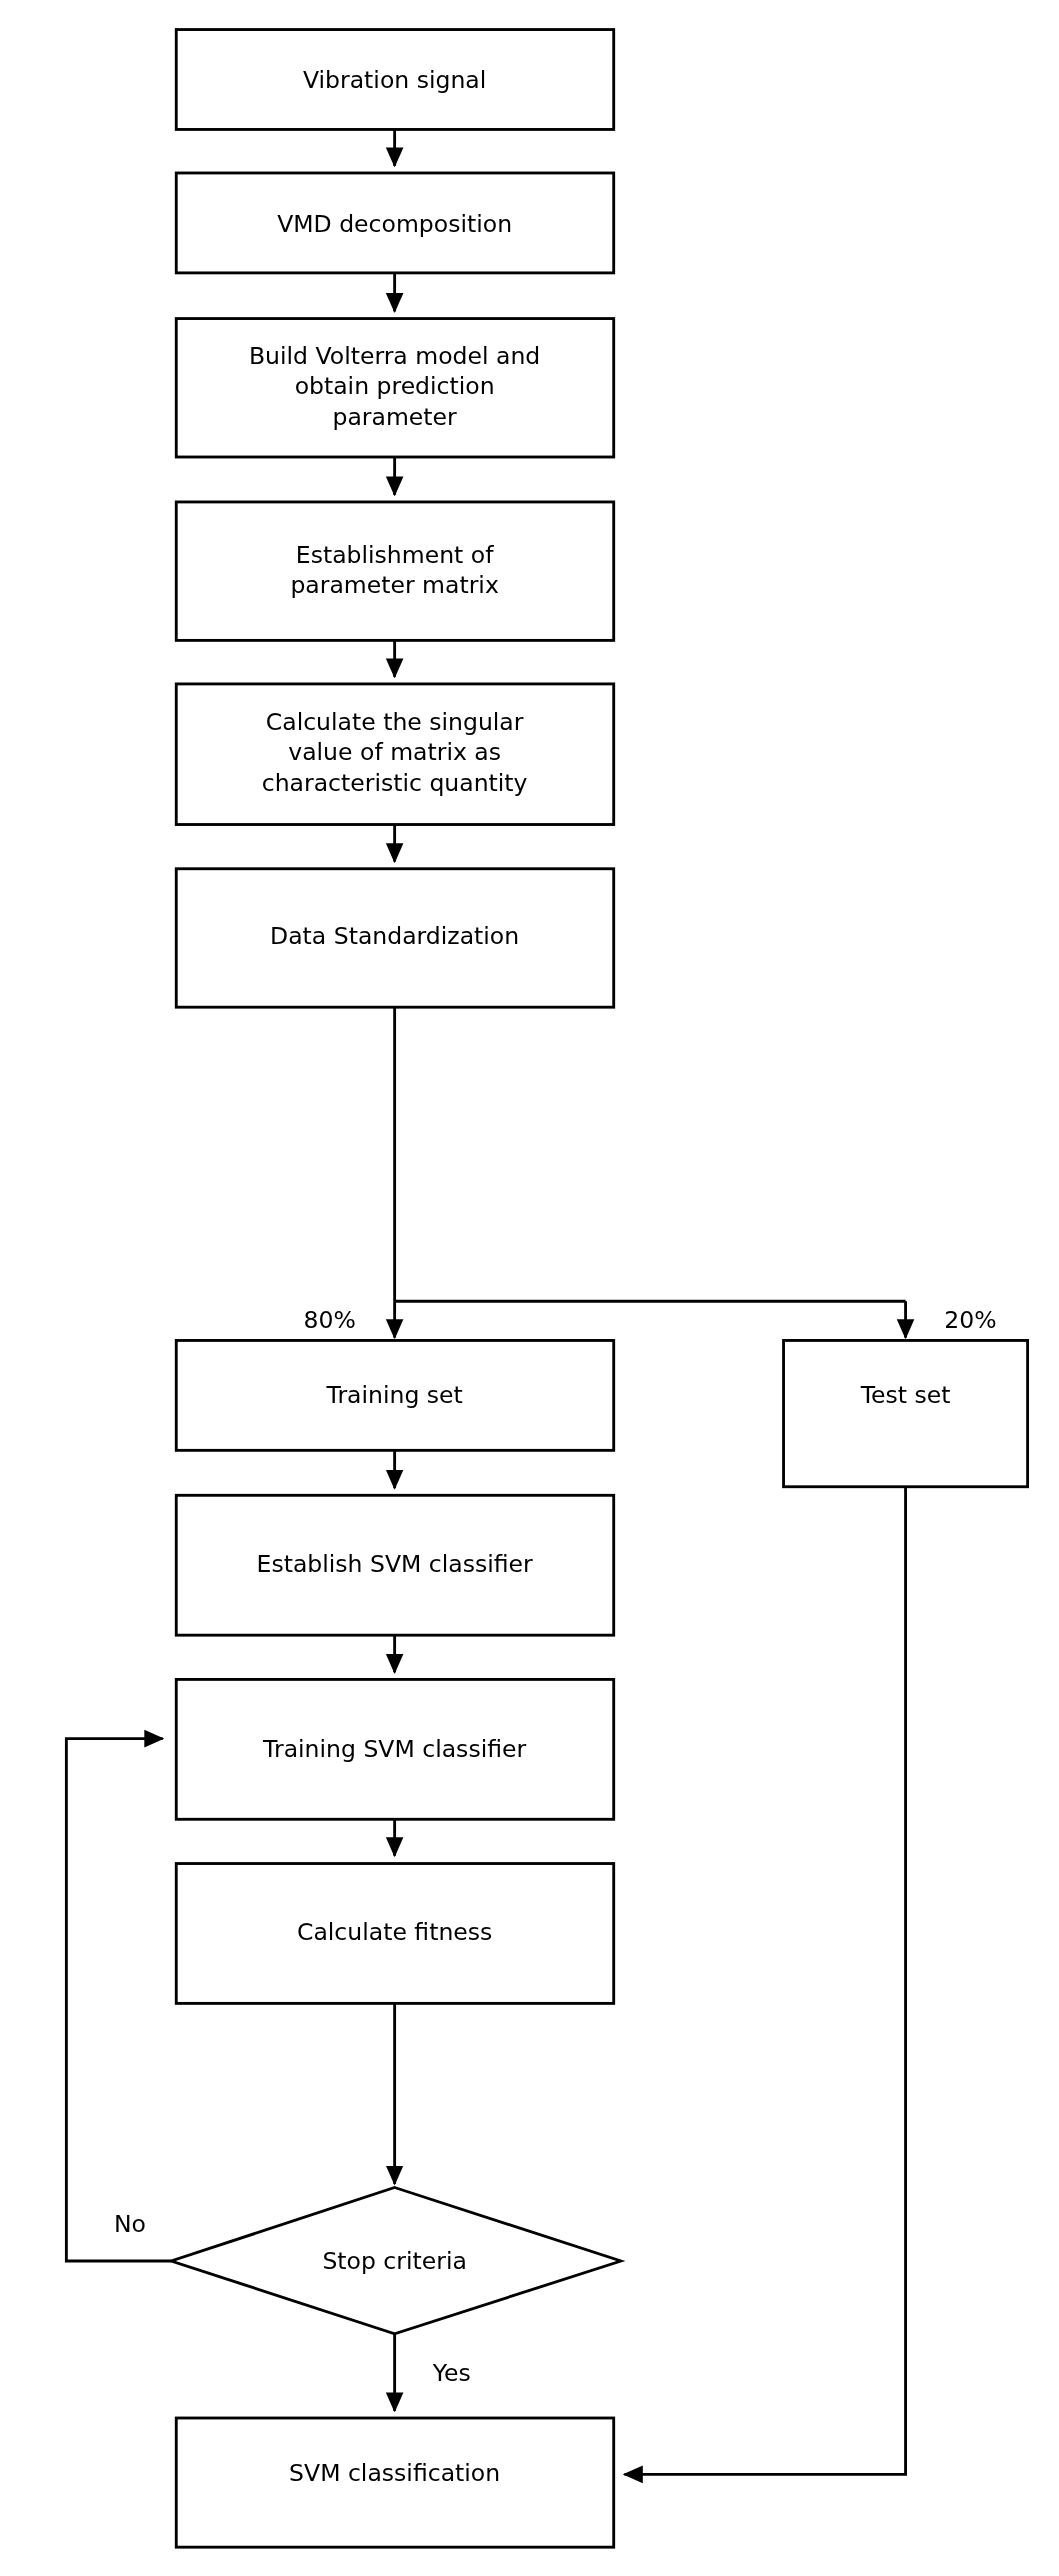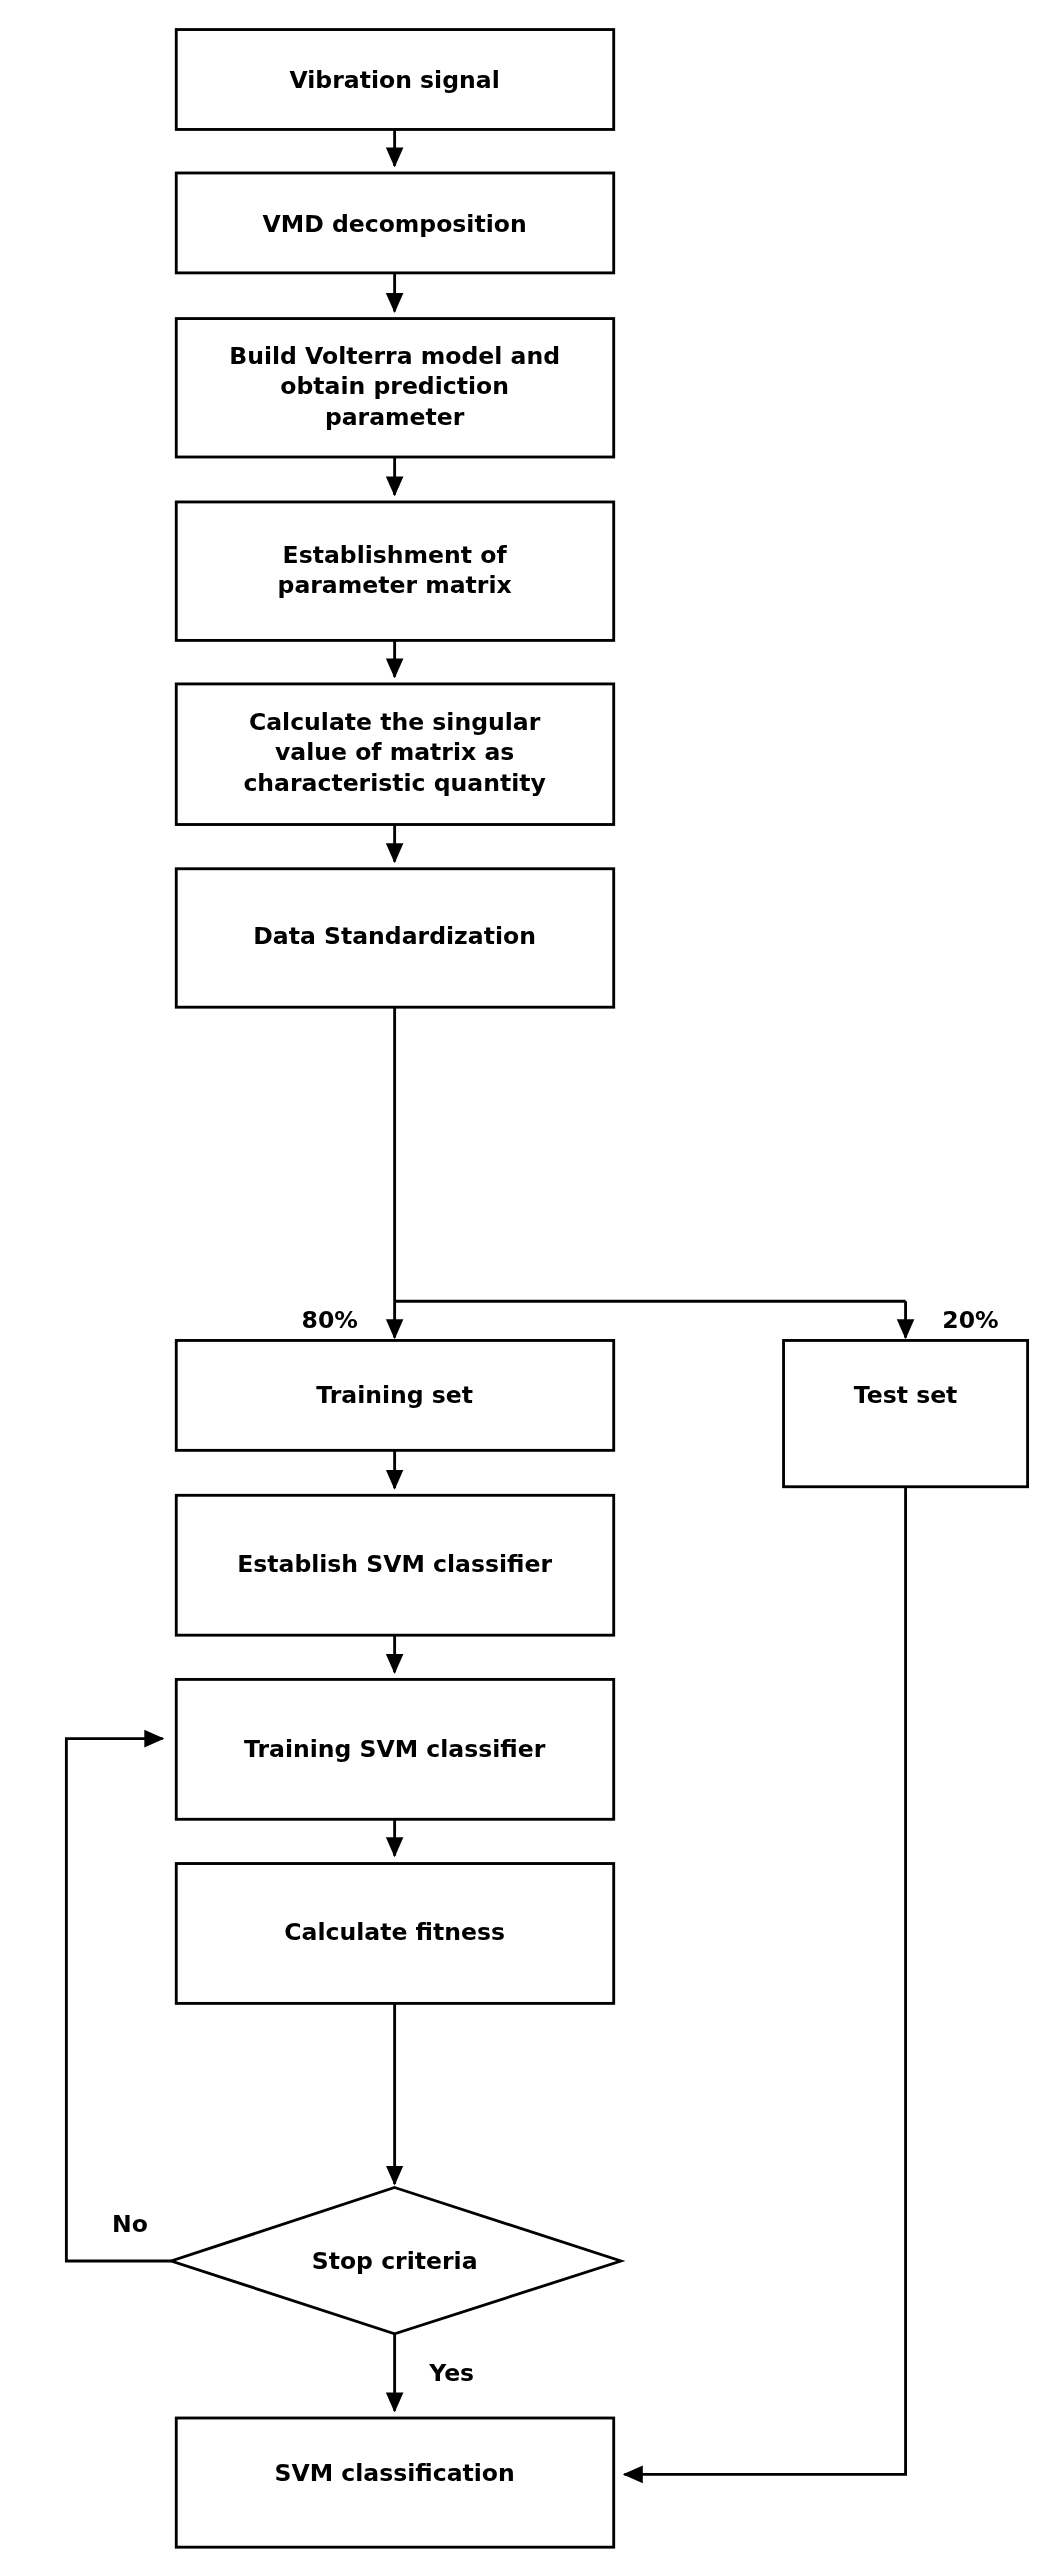--- a/index.html
+++ b/index.html
@@ -1,17 +1,17 @@
 <!DOCTYPE html>
 <html style="font-size:11.4px"><head>
 <meta charset="utf-8">
 <style>
   html,body{margin:0;padding:0;background:#ffffff;}
   body{width:1059px;height:2576px;font-family:"DejaVu Sans",sans-serif;}
-  #stage{position:relative;width:1059px;height:2576px;overflow:hidden;background:#fff;font-weight:bold;}
+  #stage{position:relative;width:1059px;height:2576px;overflow:hidden;background:#fff;}
   svg#flow{position:absolute;left:0;top:0;width:1059px;height:2576px;}
   .node-rect{fill:#ffffff;stroke:#000000;stroke-width:4;}
   .node-diamond{fill:#ffffff;stroke:#000000;stroke-width:4;}
   .edge{stroke:#000000;stroke-width:4;fill:none;}
   .node-label{font-family:"DejaVu Sans",sans-serif;font-size:33px;fill:#000;text-anchor:middle;dominant-baseline:middle;}
   .edge-label{font-family:"DejaVu Sans",sans-serif;font-size:33px;fill:#000;text-anchor:middle;dominant-baseline:middle;}
 </style>
 </head>
 <body>
 

